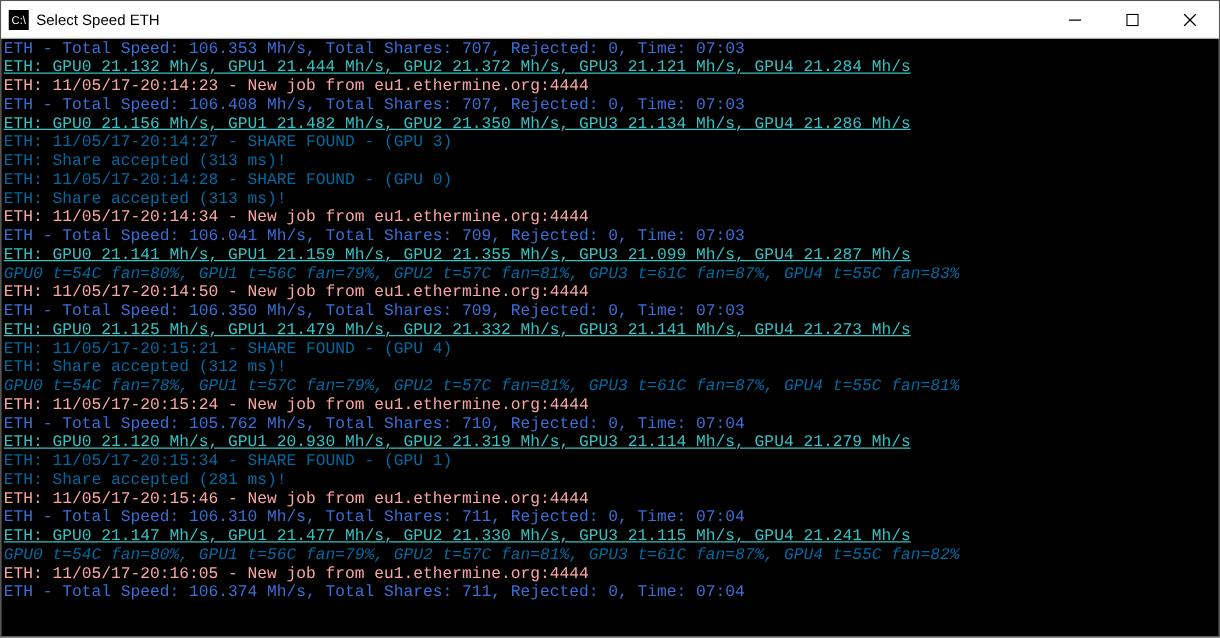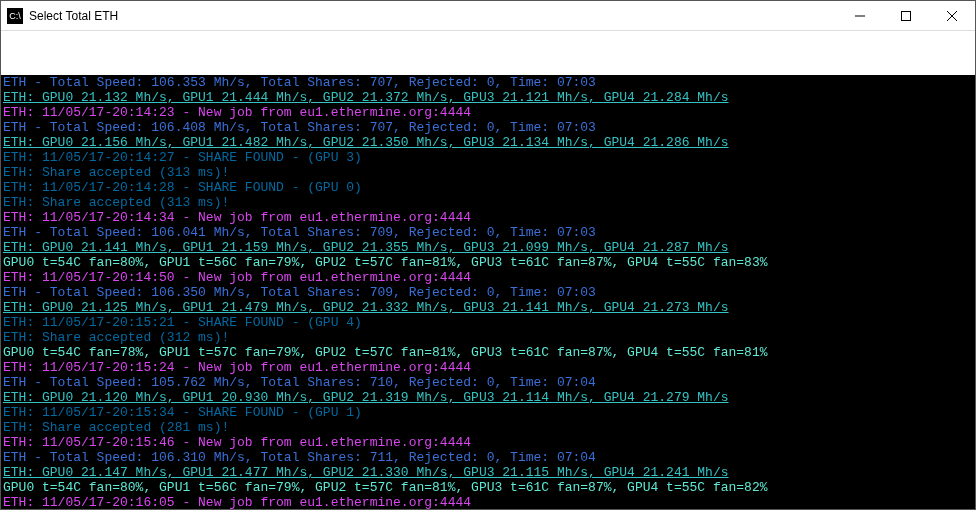--- a/index.html
+++ b/index.html
@@ -3,36 +3,36 @@
 <meta charset="utf-8">
 <style>
   * { margin: 0; padding: 0; box-sizing: border-box; }
   html, body { width: 976px; height: 510px; overflow: hidden; font-family: Consolas, "Courier New", monospace; }
   .window { width: 976px; height: 510px; background: #fff; display: flex; flex-direction: column; border: 1px solid #555; }
   .titlebar { height: 30px; background: #fff; display: flex; align-items: center; border-bottom: 1px solid #ddd; }
   .titlebar .icon { width: 16px; height: 16px; margin: 0 6px; display: inline-flex; align-items: center; justify-content: center; background:#000; color:#fff; font-size:9px; font-family: "Segoe UI", sans-serif; }
   .titlebar .title { flex: 0 0 auto; font-size: 12px; font-family: "Segoe UI", Tahoma, sans-serif; color: #000; }
   .titlebar .spacer { flex: 1 1 auto; }
   .ctl { width: 46px; height: 30px; display: inline-flex; align-items: center; justify-content: center; font-family: "Segoe UI Symbol", sans-serif; font-size: 11px; cursor: default; }
-  .console { flex: 1 1 auto; background: #000; color: #ccc; font-size: 13px; line-height: 15px; padding: 0 2px 2px 2px; overflow: hidden; white-space: pre; margin-top: 44px; }
+  .console { flex: 1 1 auto; background: #000; color: #ccc; font-size: 13px; line-height: 15px; padding: 0 2px 2px 2px; overflow: hidden; white-space: pre; }
   .ln { display: block; }
   .c-blue   { color: #3a6fd8; }
   .c-cyan   { color: #36c2c2; text-decoration: underline; }
-  .c-white  { color: #d946ef; }
+  .c-white  { color: #fca5a5; }
   .c-green  { color: #0369a1; }
-  .c-mag    { color: #5eead4; }
+  .c-mag    { color: #0369a1; font-style: italic; }
   .ctl svg { width: 10px; height: 10px; stroke: #000; stroke-width: 1; fill: none; }
 </style>
 </head>
 <body>
 
 <div class="window">
   <div class="titlebar">
     <span class="icon">C:\</span>
-    <span class="title">Select Total ETH</span>
+    <span class="title">Select Speed ETH</span>
     <span class="spacer"></span>
     <span class="ctl">
       <svg viewBox="0 0 10 10">
           <line x1="0" y1="5" x2="10" y2="5"></line>
         </svg>
     </span>
     <span class="ctl">
       <svg viewBox="0 0 10 10">
           <rect x="0.5" y="0.5" width="9" height="9"></rect>
         </svg>

